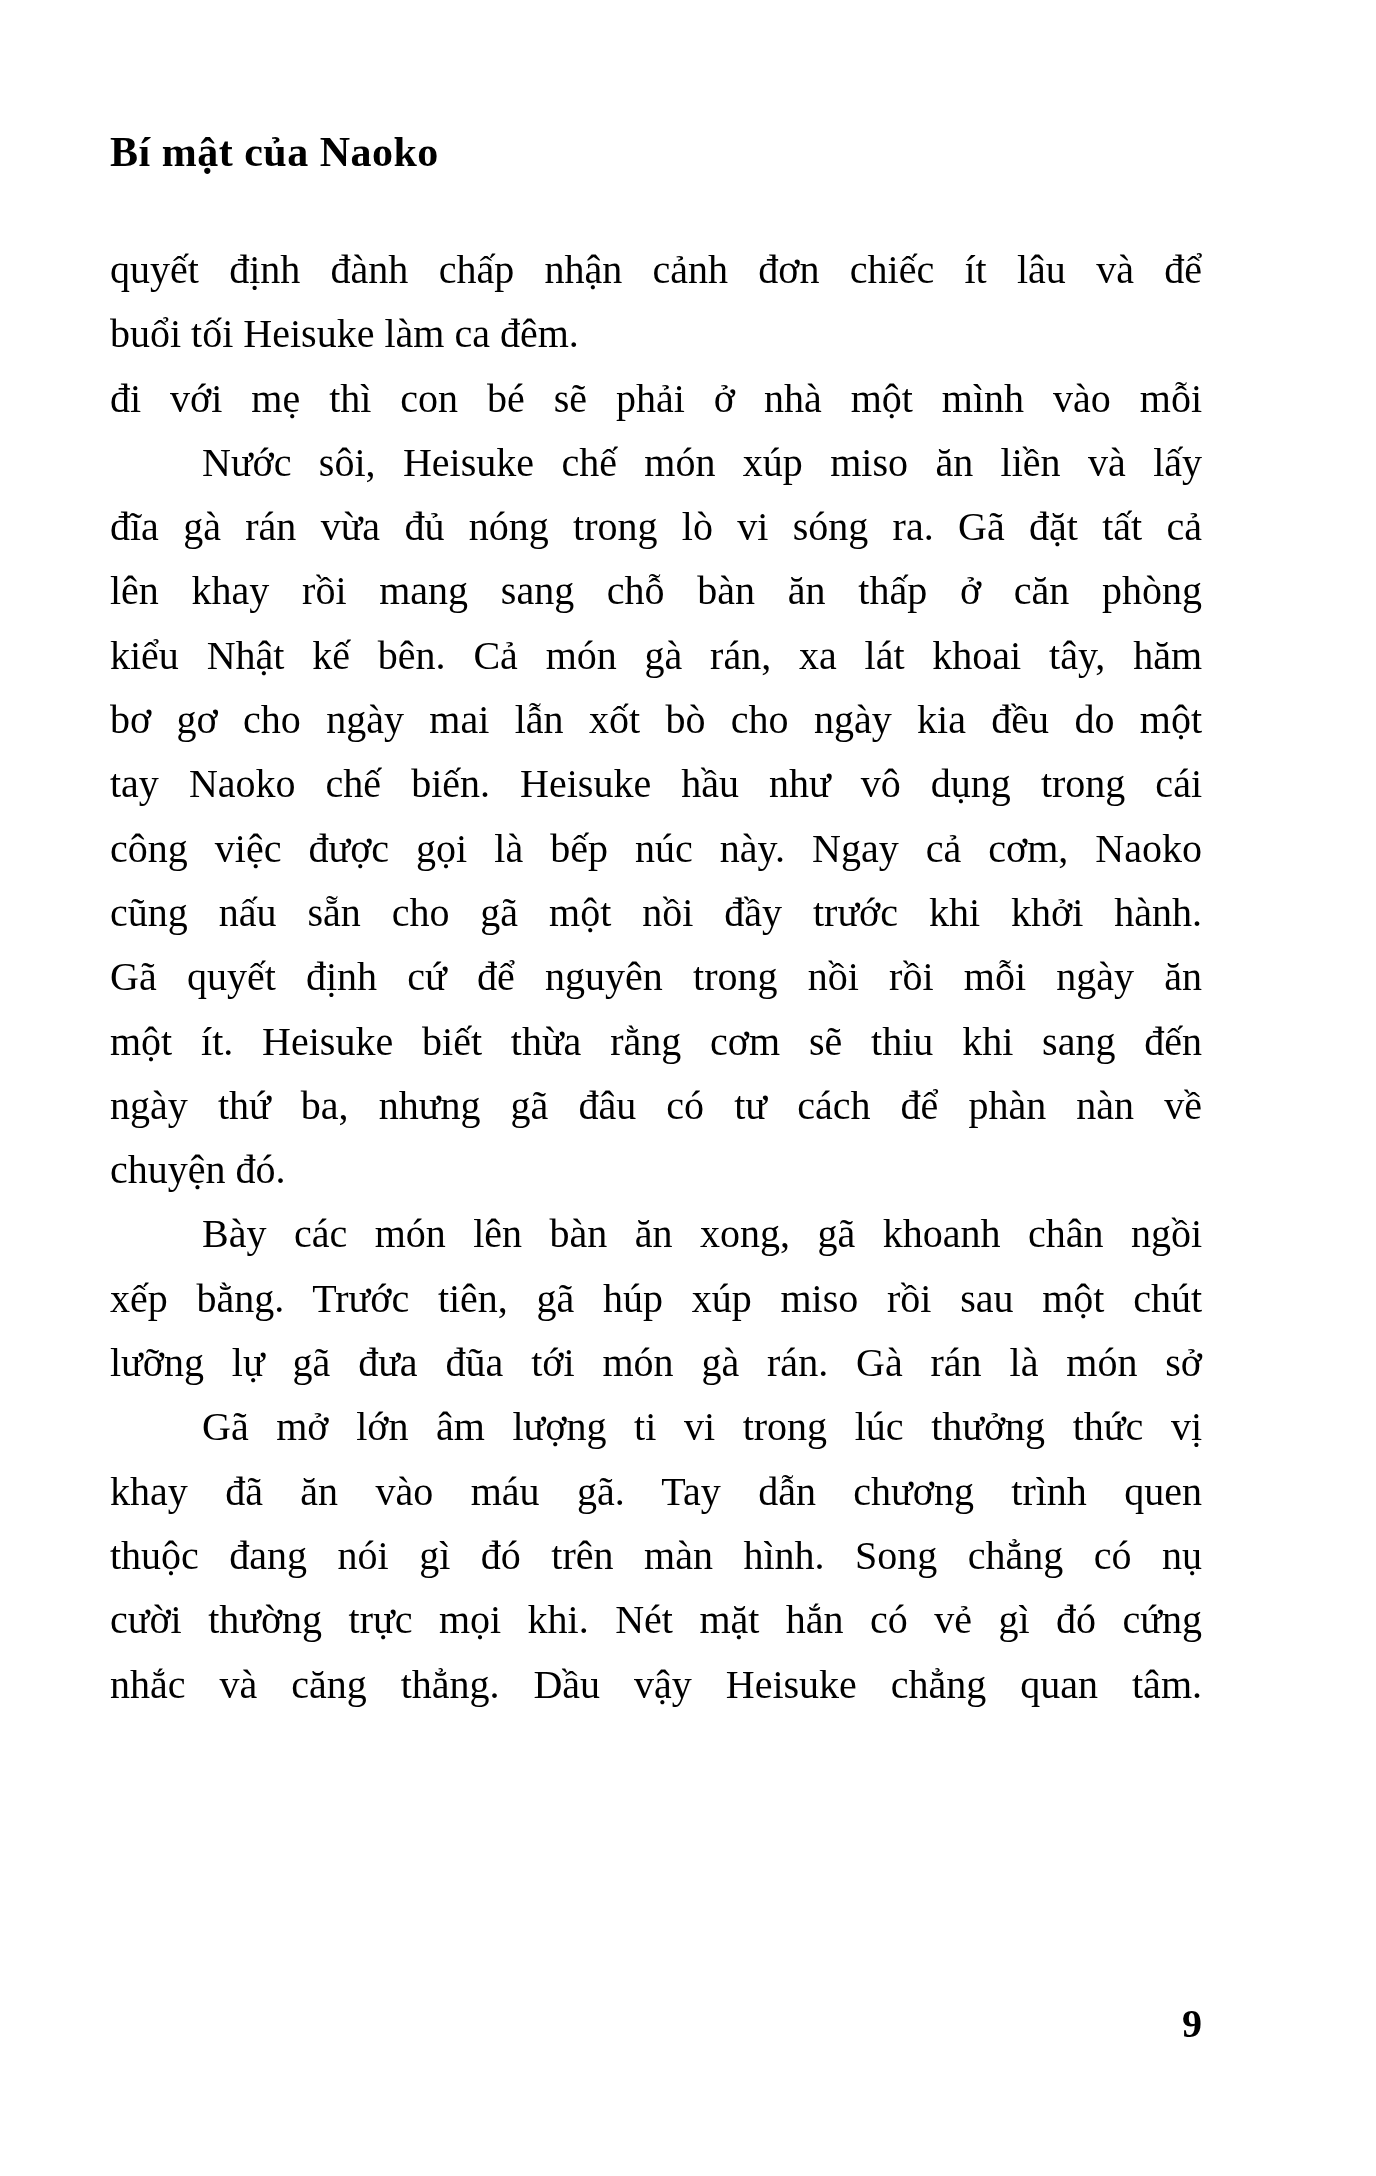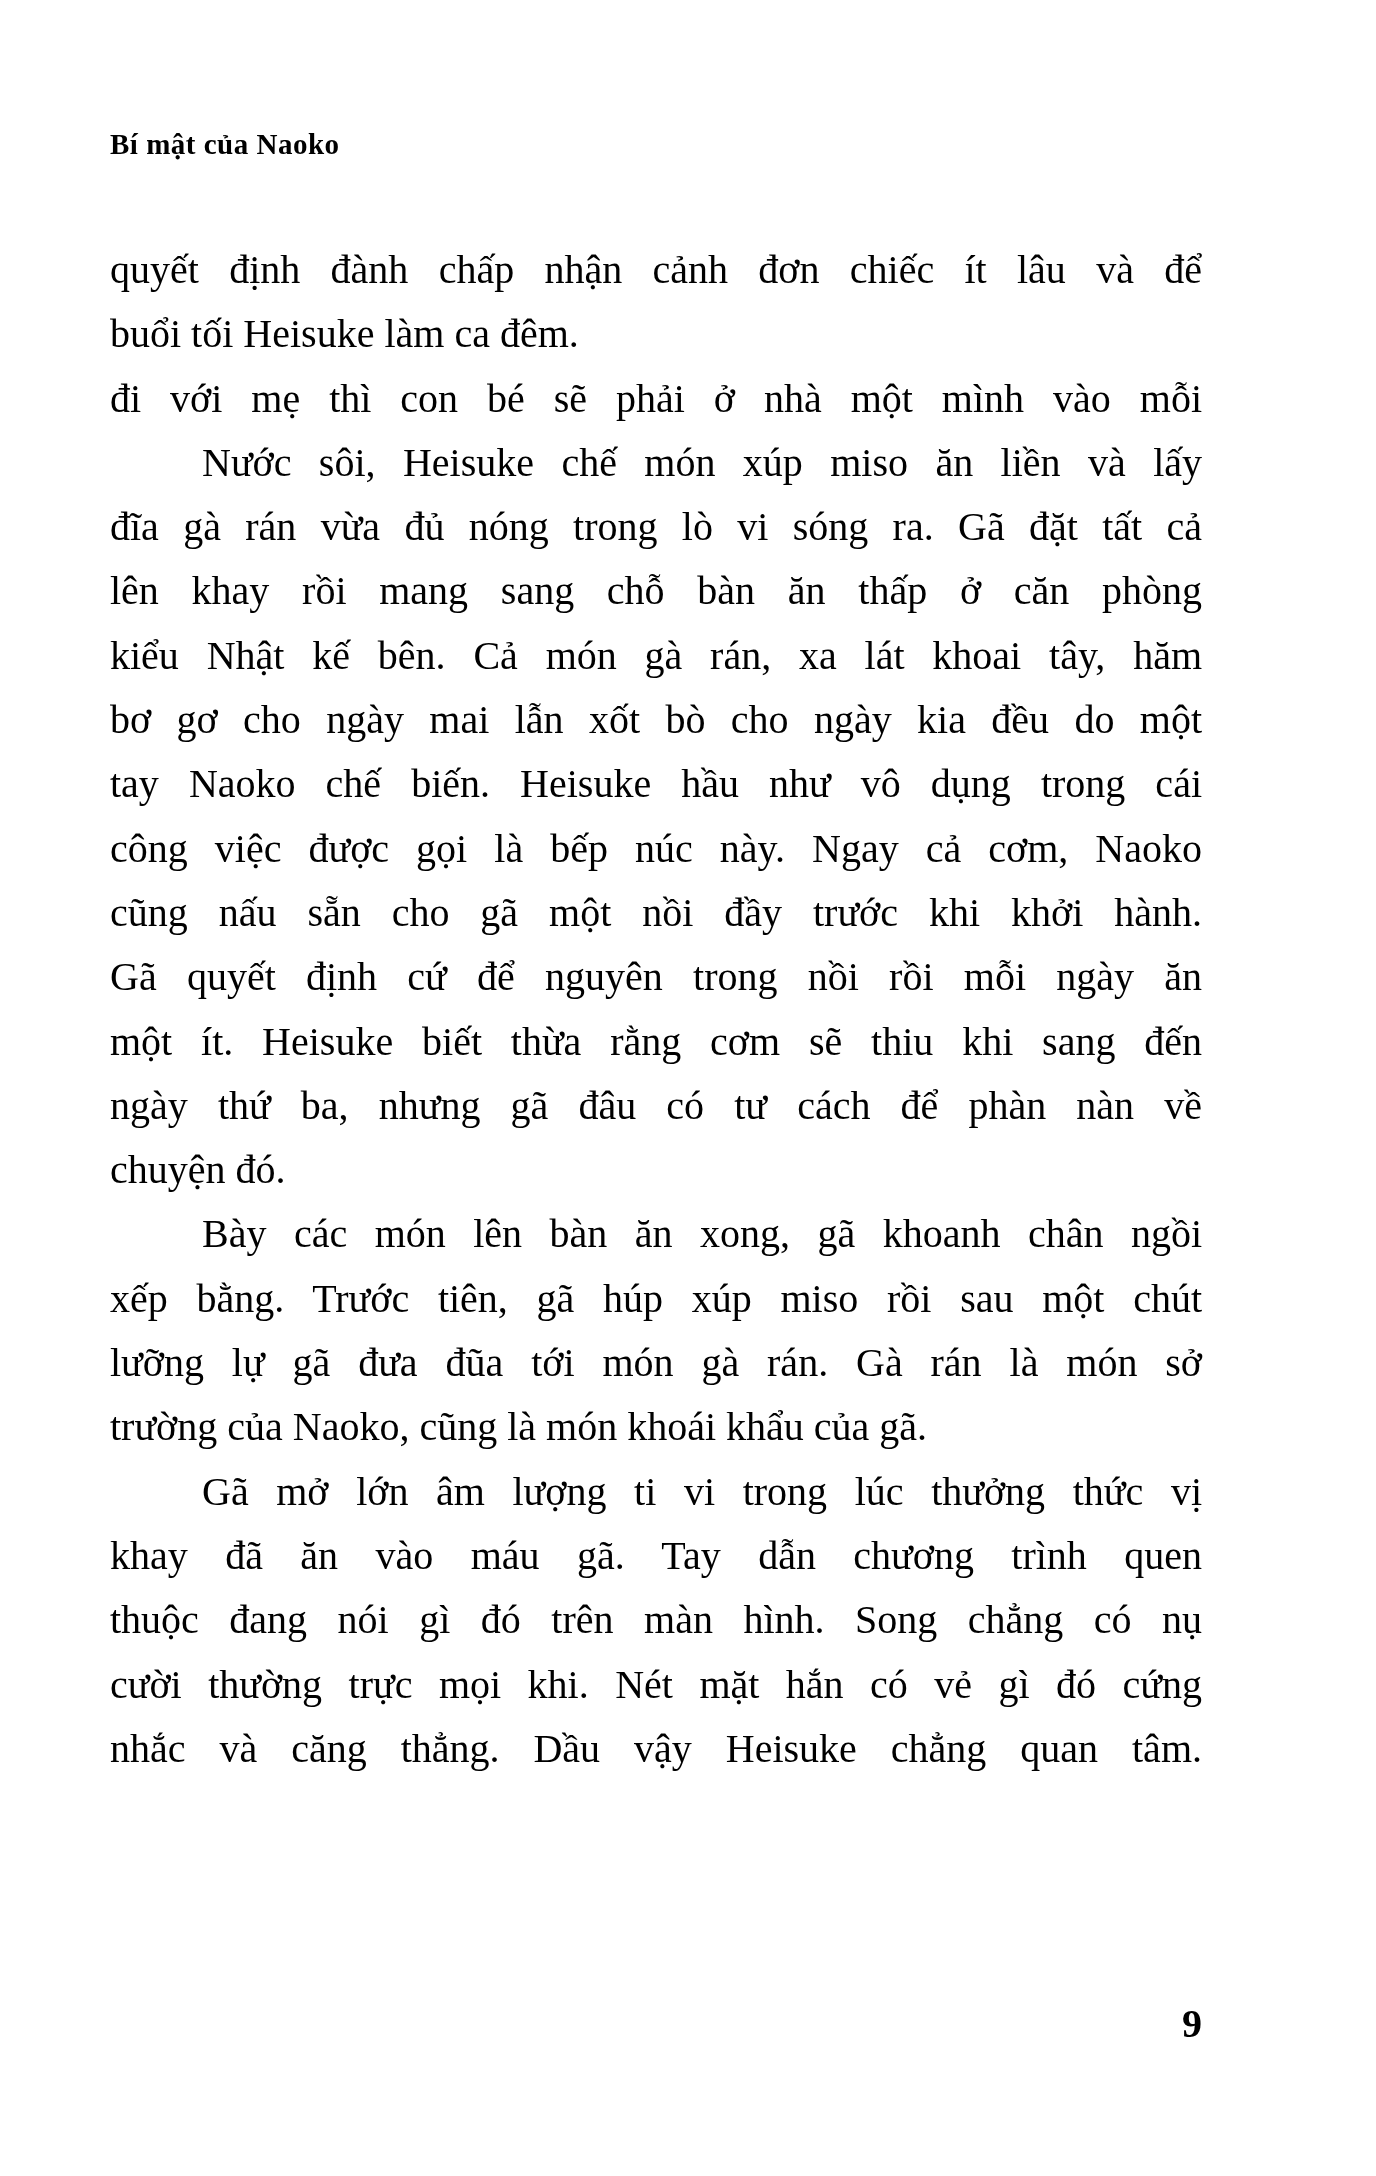--- a/index.html
+++ b/index.html
@@ -1,21 +1,21 @@
 <!DOCTYPE html>
 <html><head>
 <meta charset="utf-8">
 <style>
   html, body { margin: 0; padding: 0; background: #ffffff; }
   body { width: 1376px; height: 2176px; position: relative; overflow: hidden; }
   .page { position: absolute; left: 0; top: 0; width: 1376px; height: 2176px; background: #fff; color: #000; }
   .running-head {
     position: absolute; left: 110px; top: 128px;
     font-family: "Liberation Serif", serif; font-weight: bold;
-    font-size: 29px; letter-spacing: 0.5px; white-space: nowrap;
+    font-size: 42px; letter-spacing: 0.5px; white-space: nowrap;
   }
   .body-text {
     position: absolute; left: 110px; top: 238px; width: 1092px;
     font-family: "Liberation Serif", serif; font-size: 40px;
     line-height: 64.3px;
   }
   .line { display: block; height: 64.3px; white-space: nowrap; text-align: justify; text-align-last: justify; }
   .line.last { text-align-last: left; }
   .line.indent { padding-left: 92px; }
   .page-number {
@@ -49,21 +49,20 @@
       <span class="line">Gã quyết định cứ để nguyên trong nồi rồi mỗi ngày ăn</span>
       <span class="line">một ít. Heisuke biết thừa rằng cơm sẽ thiu khi sang đến</span>
       <span class="line">ngày thứ ba, nhưng gã đâu có tư cách để phàn nàn về</span>
       <span class="line last">chuyện đó.</span>
     </div>
 
     <div>
       <span class="line indent">Bày các món lên bàn ăn xong, gã khoanh chân ngồi</span>
       <span class="line">xếp bằng. Trước tiên, gã húp xúp miso rồi sau một chút</span>
       <span class="line">lưỡng lự gã đưa đũa tới món gà rán. Gà rán là món sở</span>
-      <span class="line last">trường của Naoko, cũng là món khoái khẩu của gã.</span>
     </div>
 
     <div>
       <span class="line indent">Gã mở lớn âm lượng ti vi trong lúc thưởng thức vị</span>
       <span class="line">khay đã ăn vào máu gã. Tay dẫn chương trình quen</span>
       <span class="line">thuộc đang nói gì đó trên màn hình. Song chẳng có nụ</span>
       <span class="line">cười thường trực mọi khi. Nét mặt hắn có vẻ gì đó cứng</span>
       <span class="line">nhắc và căng thẳng. Dầu vậy Heisuke chẳng quan tâm.</span>
     </div>
   </div>

